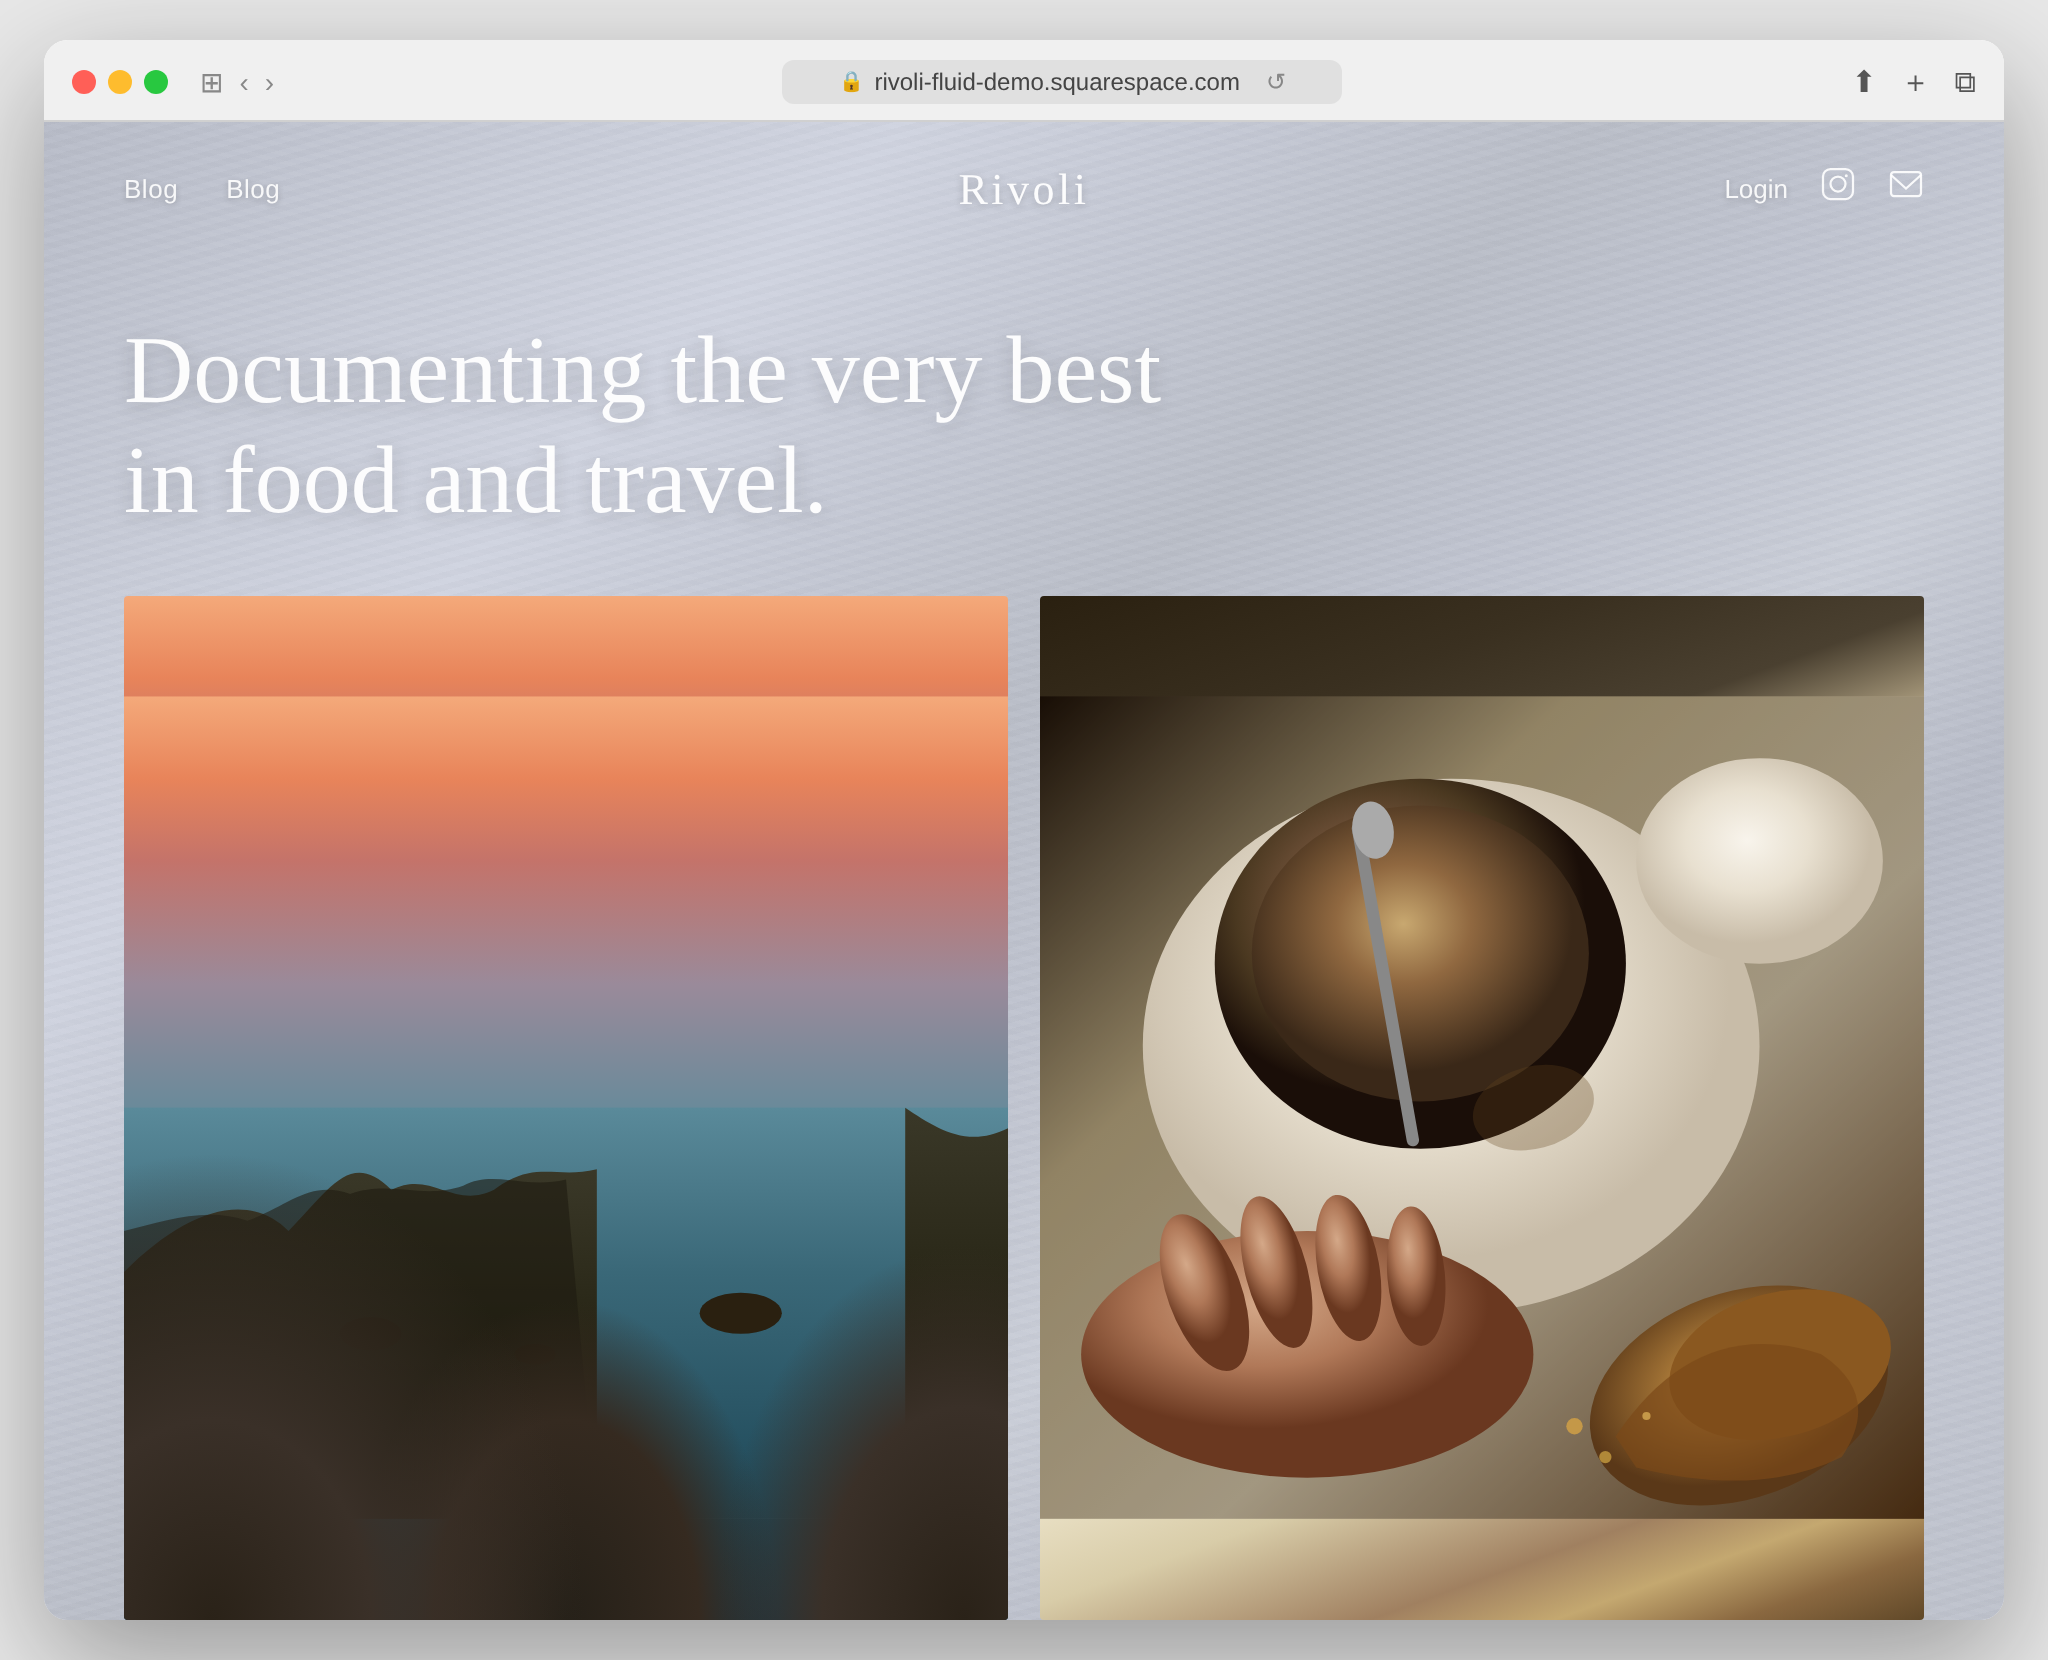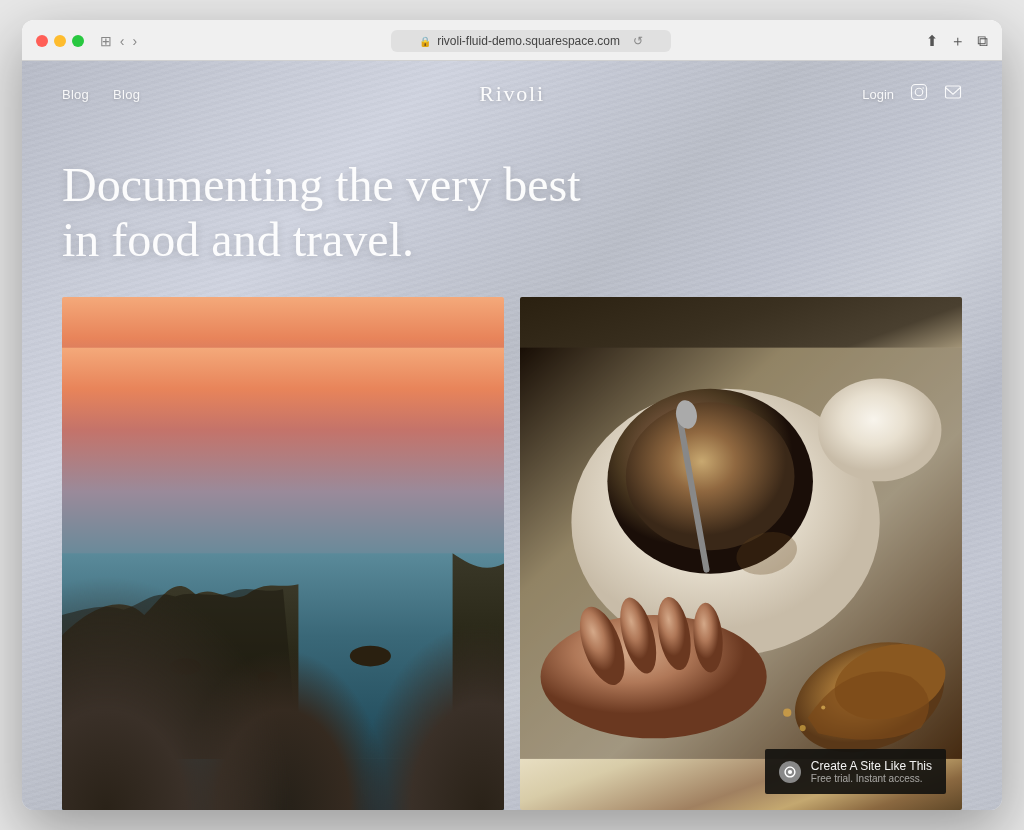--- a/index.html
+++ b/index.html
@@ -552,30 +552,18 @@
 
           <path d="M280,360 Q320,300 380,320 Q410,340 390,370 Q350,390 290,375Z" fill="#7a4818" opacity="0.7"></path>
 
           <circle cx="260" cy="355" r="4" fill="#c49848"></circle>
           <circle cx="275" cy="370" r="3" fill="#b08838"></circle>
           <circle cx="295" cy="350" r="2" fill="#c49848"></circle>
 
           <ellipse cx="240" cy="200" rx="30" ry="20" fill="rgba(100,70,30,0.3)" transform="rotate(-15,240,200)"></ellipse>
         </svg>
 
-        <div class="ss-banner">
-          <div class="ss-logo">
-            <svg width="14" height="14" viewBox="0 0 20 20" fill="none">
-              <path d="M10 2C5.6 2 2 5.6 2 10s3.6 8 8 8 8-3.6 8-8-3.6-8-8-8zm0 2c3.3 0 6 2.7 6 6s-2.7 6-6 6-6-2.7-6-6 2.7-6 6-6z" fill="white"></path>
-              <circle cx="10" cy="10" r="3" fill="white"></circle>
-            </svg>
-          </div>
-          <div class="ss-text-block">
-            <span class="ss-title">Create A Site Like This</span>
-            <span class="ss-subtitle">Free trial. Instant access.</span>
-          </div>
-        </div>
       </div>
 
     </div>
 
   </div>
 </div>
 
 </body></html>

